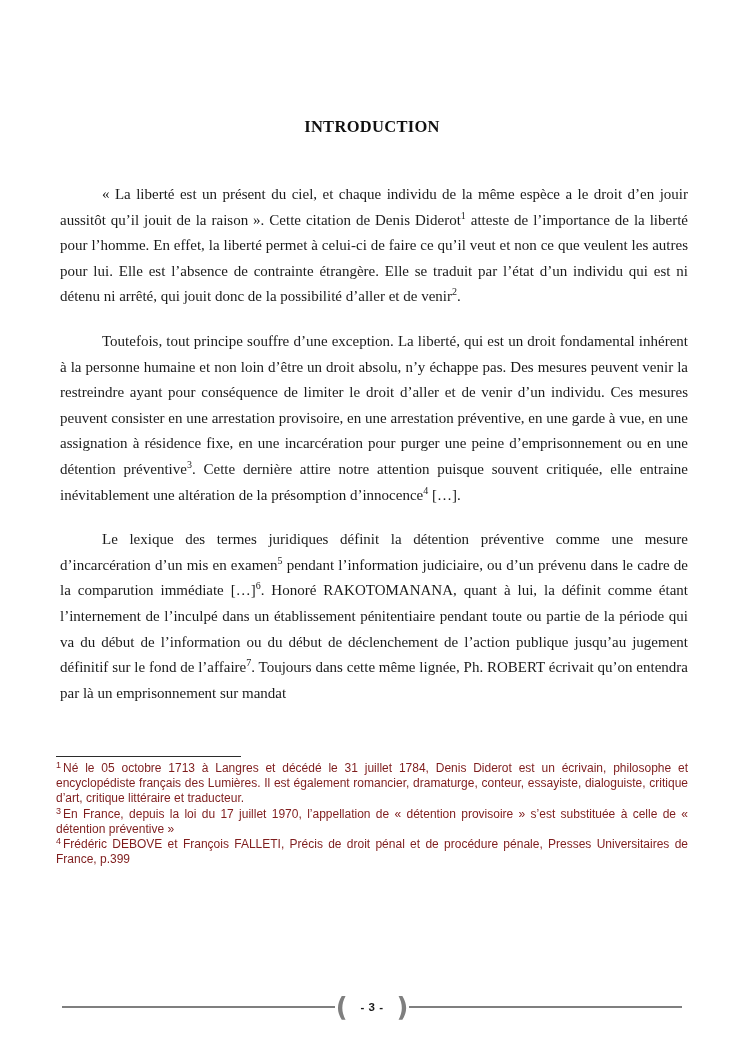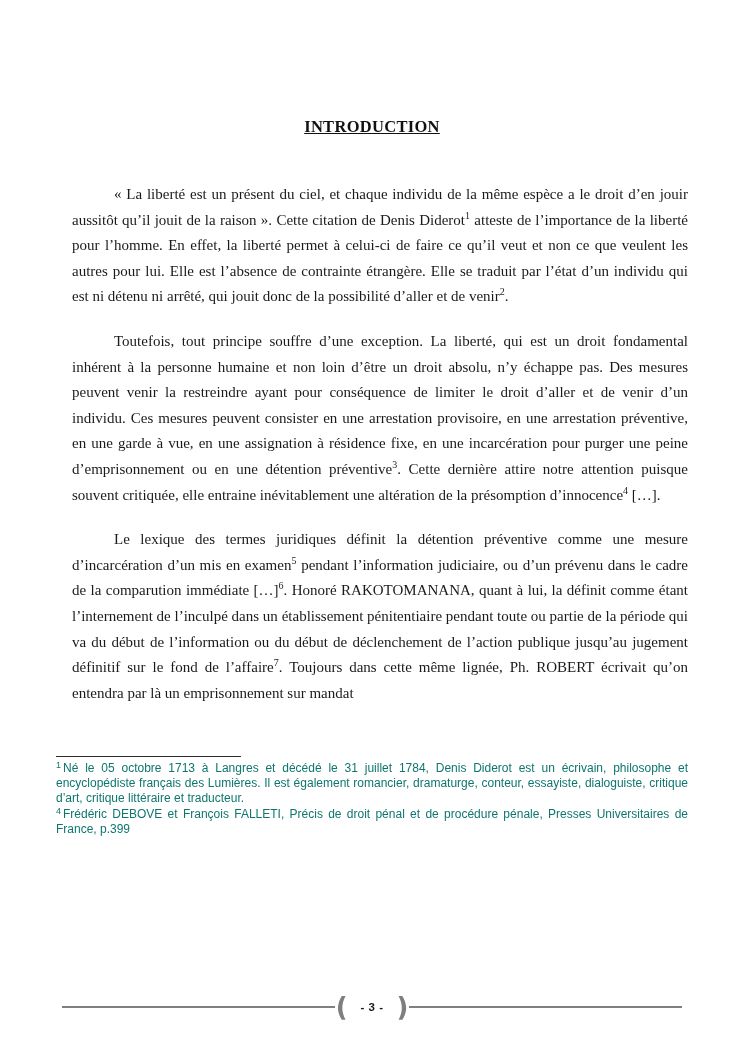--- a/index.html
+++ b/index.html
@@ -16,33 +16,32 @@
     position: absolute;
     top: 117px;
     left: 0;
     right: 0;
     text-align: center;
     font-family: "Liberation Serif", "DejaVu Serif", serif;
     font-weight: bold;
     font-size: 16.5px;
     letter-spacing: 0.3px;
     color: #111111;
-    text-decoration: underline;
   }
   .doc-body {
     position: absolute;
     top: 182px;
     left: 56px;
     width: 632px;
     font-size: 15px;
     line-height: 25.6px;
     color: #1a1a1a;
   }
   .para {
-    margin: 0 0 19px 16px;
+    margin: 0 0 19px 4px;
     text-indent: 42px;
     text-align: justify;
   }
   .para sup {
     font-size: 10px;
     line-height: 0;
     position: relative;
     top: -6px;
     vertical-align: baseline;
   }
@@ -54,21 +53,21 @@
     border-top: 1.5px solid #2b2b2b;
   }
   .footnotes {
     position: absolute;
     top: 761px;
     left: 56px;
     width: 632px;
     font-family: "Liberation Sans", "DejaVu Sans", sans-serif;
     font-size: 12px;
     line-height: 15.2px;
-    color: #0f766e;
+    color: #7f1d1d;
   }
   .footnote { text-align: justify; }
   .footnote sup {
     font-size: 9px;
     line-height: 0;
     position: relative;
     top: -4px;
     vertical-align: baseline;
     margin-right: 2px;
   }
@@ -117,20 +116,21 @@
   <div class="doc-body">
       <p class="para">« La liberté est un présent du ciel, et chaque individu de la même espèce a le droit d’en jouir aussitôt qu’il jouit de la raison ». Cette citation de Denis Diderot<sup>1</sup> atteste de l’importance de la liberté pour l’homme. En effet, la liberté permet à celui-ci de faire ce qu’il veut et non ce que veulent les autres pour lui. Elle est l’absence de contrainte étrangère. Elle se traduit par l’état d’un individu qui est ni détenu ni arrêté, qui jouit donc de la possibilité d’aller et de venir<sup>2</sup>.</p>
       <p class="para">Toutefois, tout principe souffre d’une exception. La liberté, qui est un droit fondamental inhérent à la personne humaine et non loin d’être un droit absolu, n’y échappe pas. Des mesures peuvent venir la restreindre ayant pour conséquence de limiter le droit d’aller et de venir d’un individu. Ces mesures peuvent consister en une arrestation provisoire, en une arrestation préventive, en une garde à vue, en une assignation à résidence fixe, en une incarcération pour purger une peine d’emprisonnement ou en une détention préventive<sup>3</sup>. Cette dernière attire notre attention puisque souvent critiquée, elle entraine inévitablement une altération de la présomption d’innocence<sup>4</sup> […].</p>
       <p class="para">Le lexique des termes juridiques définit la détention préventive comme une mesure d’incarcération d’un mis en examen<sup>5</sup> pendant l’information judiciaire, ou d’un prévenu dans le cadre de la comparution immédiate […]<sup>6</sup>. Honoré RAKOTOMANANA, quant à lui, la définit comme étant l’internement de l’inculpé dans un établissement pénitentiaire pendant toute ou partie de la période qui va du début de l’information ou du début de déclenchement de l’action publique jusqu’au jugement définitif sur le fond de l’affaire<sup>7</sup>. Toujours dans cette même lignée, Ph. ROBERT écrivait qu’on entendra par là un emprisonnement sur mandat</p>
     </div>
 
   <div class="fn-separator"></div>
 
   <div class="footnotes">
       <div class="footnote"><sup>1</sup>Né le 05 octobre 1713 à Langres et décédé le 31 juillet 1784, Denis Diderot est un écrivain, philosophe et encyclopédiste français des Lumières. Il est également romancier, dramaturge, conteur, essayiste, dialoguiste, critique d’art, critique littéraire et traducteur.</div>
+      <div class="footnote"><sup>3</sup>En France, depuis la loi du 17 juillet 1970, l’appellation de « détention provisoire » s’est substituée à celle de « détention préventive »</div>
       <div class="footnote"><sup>4</sup>Frédéric DEBOVE et François FALLETI, Précis de droit pénal et de procédure pénale, Presses Universitaires de France, p.399</div>
     </div>
 
   <div class="page-footer">
     <div class="footer-rule"></div>
     <span class="footer-bracket">(</span>
     <span class="footer-pagenum">- 3 -</span>
     <span class="footer-bracket">)</span>
     <div class="footer-rule"></div>
   </div>

